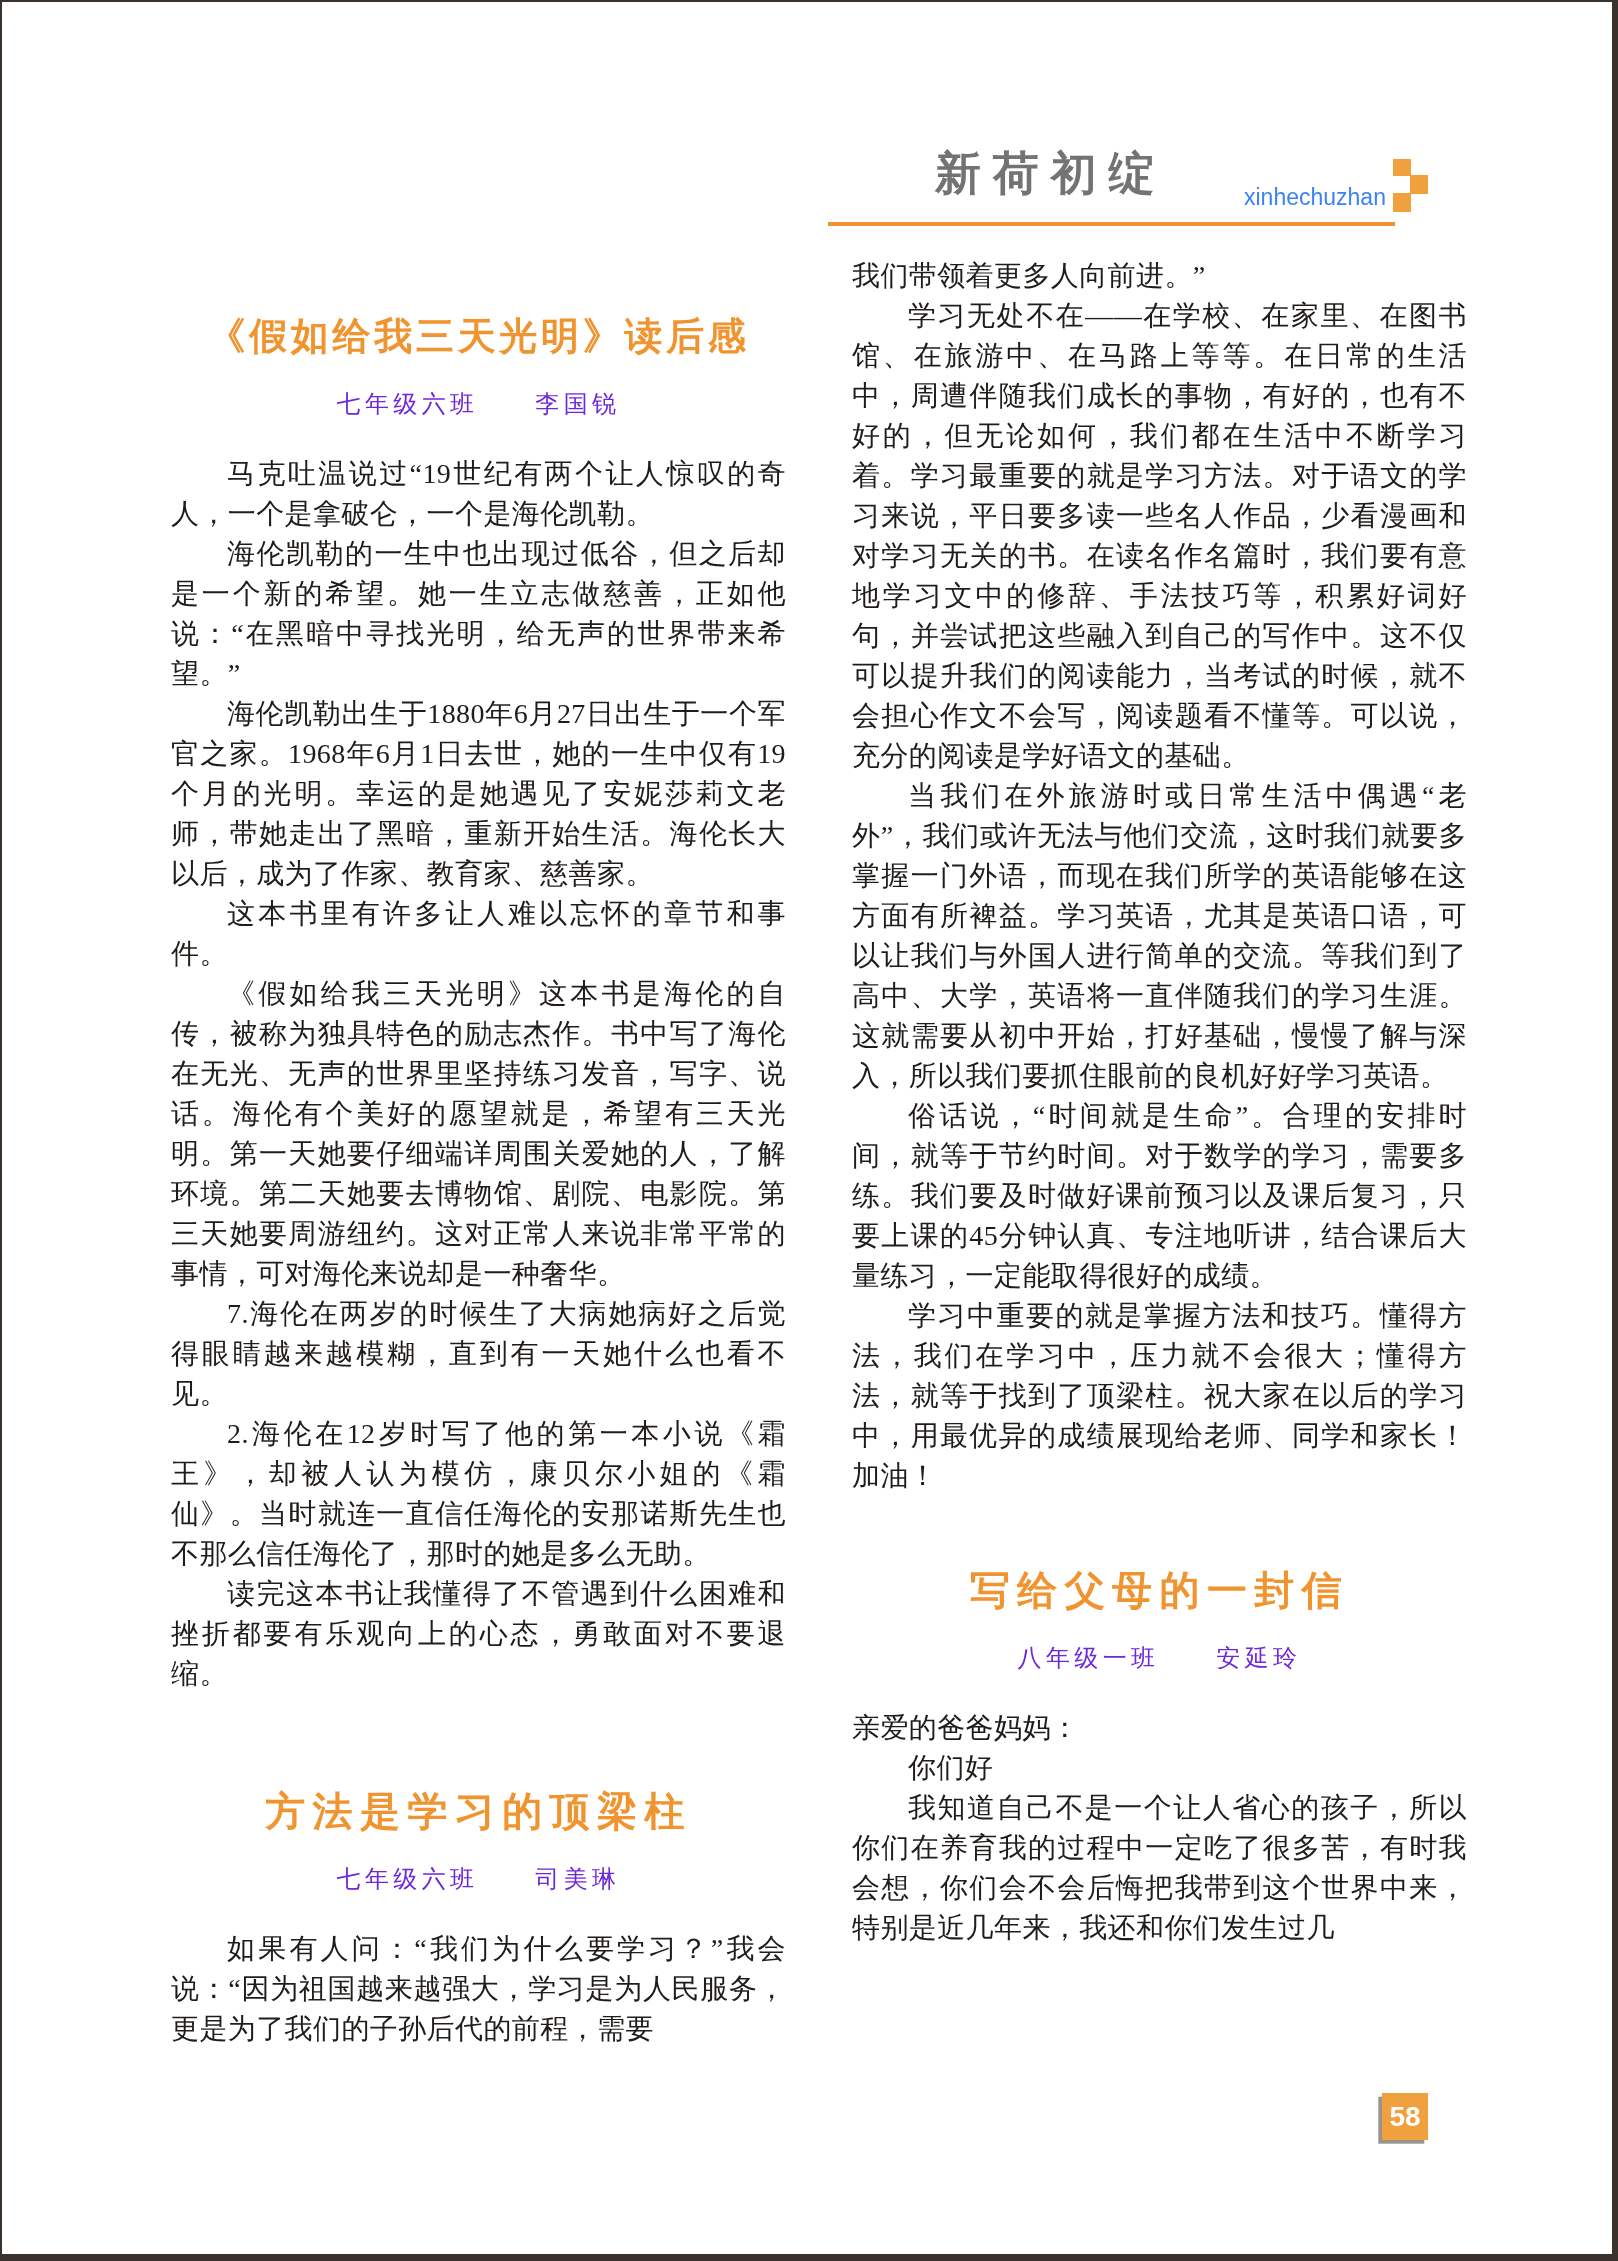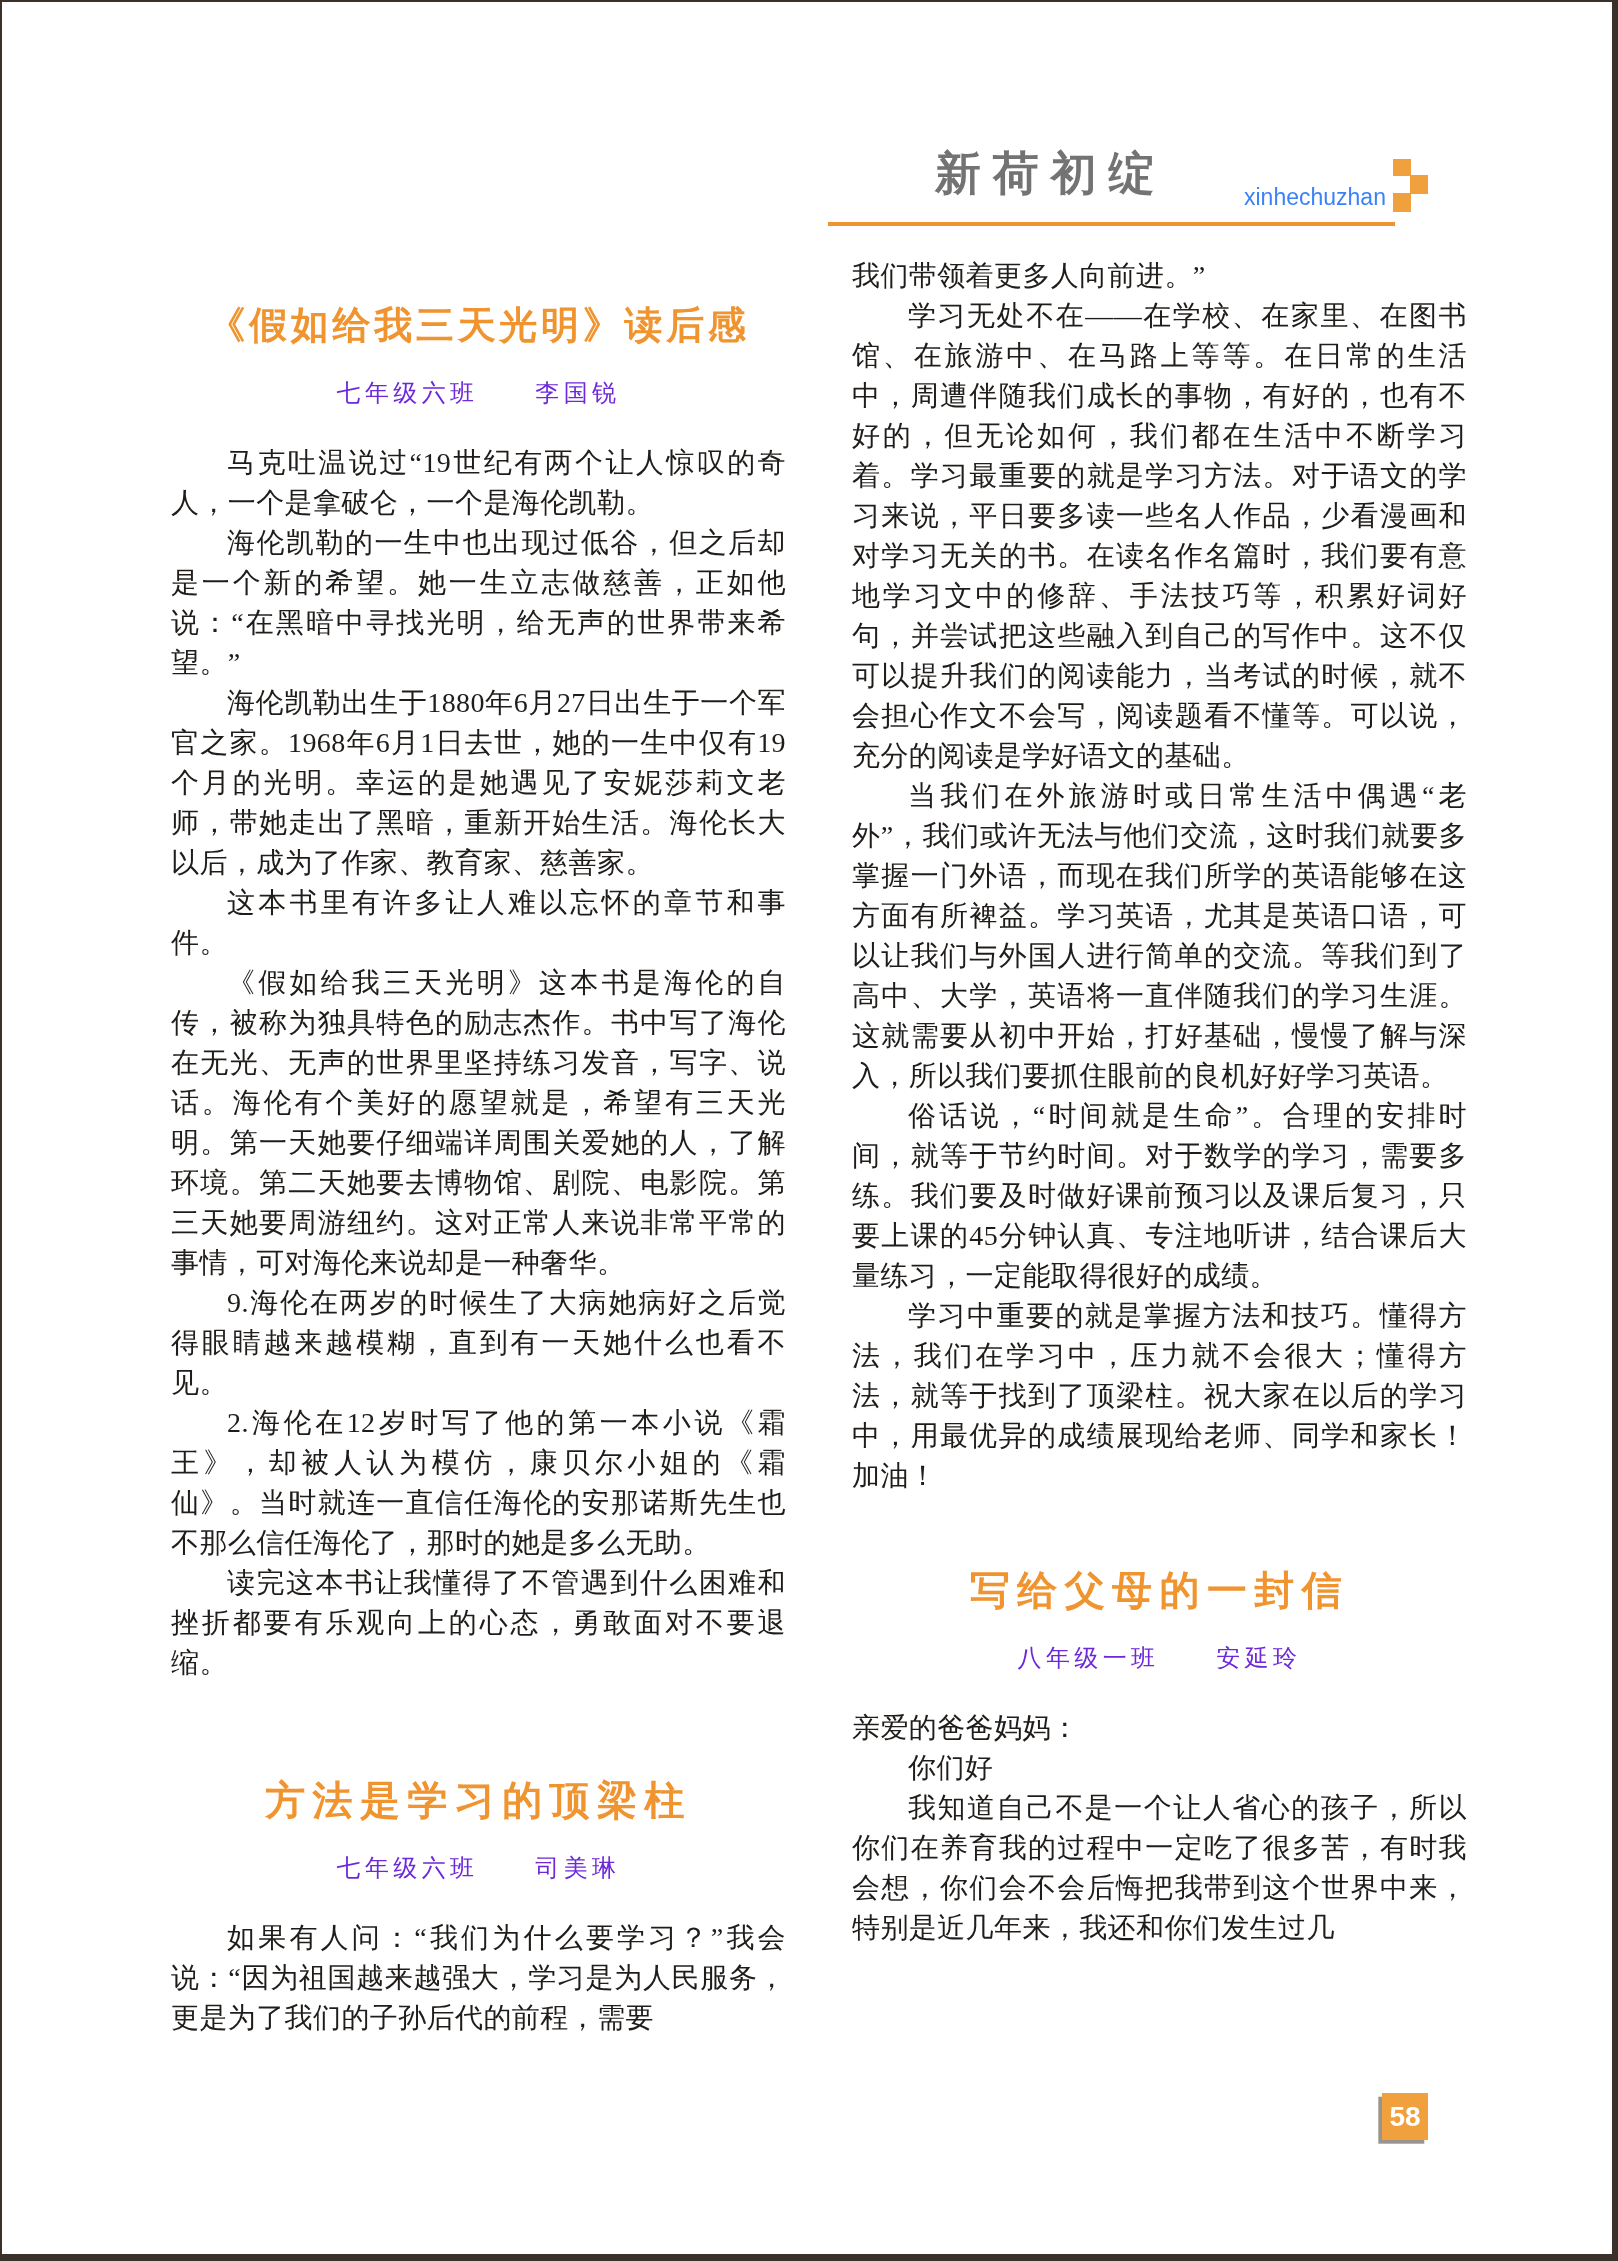--- a/index.html
+++ b/index.html
@@ -35,21 +35,21 @@
   .masthead-squares{position:absolute;left:1391px;top:155px;width:37px;height:57px;}
   .masthead-squares .sq{position:absolute;background:#f0a03c;}
   .sq1{left:0;top:1.5px;width:17.7px;height:17.7px;}
   .sq2{left:17px;top:18.4px;width:17.7px;height:18.4px;}
   .sq3{left:0;top:36px;width:17.7px;height:19px;}
   
   .col{position:absolute;overflow:hidden;}
   .col-left{left:169px;top:300px;width:615px;height:1819px;}
   .col-right{left:850px;top:254px;width:615px;height:1881px;}
   .article-title{
-    margin:0;text-align:center;
+    margin:11px;text-align:center;
     font-size:38px;line-height:47px;font-weight:bold;
     color:#f0942f;letter-spacing:3.7px;
   }
   .article-title.small{font-size:40px;letter-spacing:7.4px;}
   .byline{
     margin:28px 0 0 0;text-align:center;
     font-size:24px;color:#6d28d9;letter-spacing:4.4px;
   }
   .body-text{margin-top:34px;}
   .body-text p{
@@ -90,21 +90,21 @@
 
     <article>
       <h2 class="article-title">《假如给我三天光明》读后感</h2>
       <div class="byline">七年级六班　　李国锐</div>
       <div class="body-text">
         <p>马克吐温说过“19世纪有两个让人惊叹的奇人，一个是拿破仑，一个是海伦凯勒。</p>
         <p>海伦凯勒的一生中也出现过低谷，但之后却是一个新的希望。她一生立志做慈善，正如他说：“在黑暗中寻找光明，给无声的世界带来希望。”</p>
         <p>海伦凯勒出生于1880年6月27日出生于一个军官之家。1968年6月1日去世，她的一生中仅有19个月的光明。幸运的是她遇见了安妮莎莉文老师，带她走出了黑暗，重新开始生活。海伦长大以后，成为了作家、教育家、慈善家。</p>
         <p>这本书里有许多让人难以忘怀的章节和事件。</p>
         <p>《假如给我三天光明》这本书是海伦的自传，被称为独具特色的励志杰作。书中写了海伦在无光、无声的世界里坚持练习发音，写字、说话。海伦有个美好的愿望就是，希望有三天光明。第一天她要仔细端详周围关爱她的人，了解环境。第二天她要去博物馆、剧院、电影院。第三天她要周游纽约。这对正常人来说非常平常的事情，可对海伦来说却是一种奢华。</p>
-        <p>9.海伦在两岁的时候生了大病她病好之后觉得眼睛越来越模糊，直到有一天她什么也看不见。</p>
+        <p>7.海伦在两岁的时候生了大病她病好之后觉得眼睛越来越模糊，直到有一天她什么也看不见。</p>
         <p>2.海伦在12岁时写了他的第一本小说《霜王》，却被人认为模仿，康贝尔小姐的《霜仙》。当时就连一直信任海伦的安那诺斯先生也不那么信任海伦了，那时的她是多么无助。</p>
         <p>读完这本书让我懂得了不管遇到什么困难和挫折都要有乐观向上的心态，勇敢面对不要退缩。</p>
       </div>
     </article>
 
     <article class="article-block2">
       <h2 class="article-title small">方法是学习的顶梁柱</h2>
       <div class="byline">七年级六班　　司美琳</div>
       <div class="body-text">
         <p>如果有人问：“我们为什么要学习？”我会说：“因为祖国越来越强大，学习是为人民服务，更是为了我们的子孙后代的前程，需要</p>

